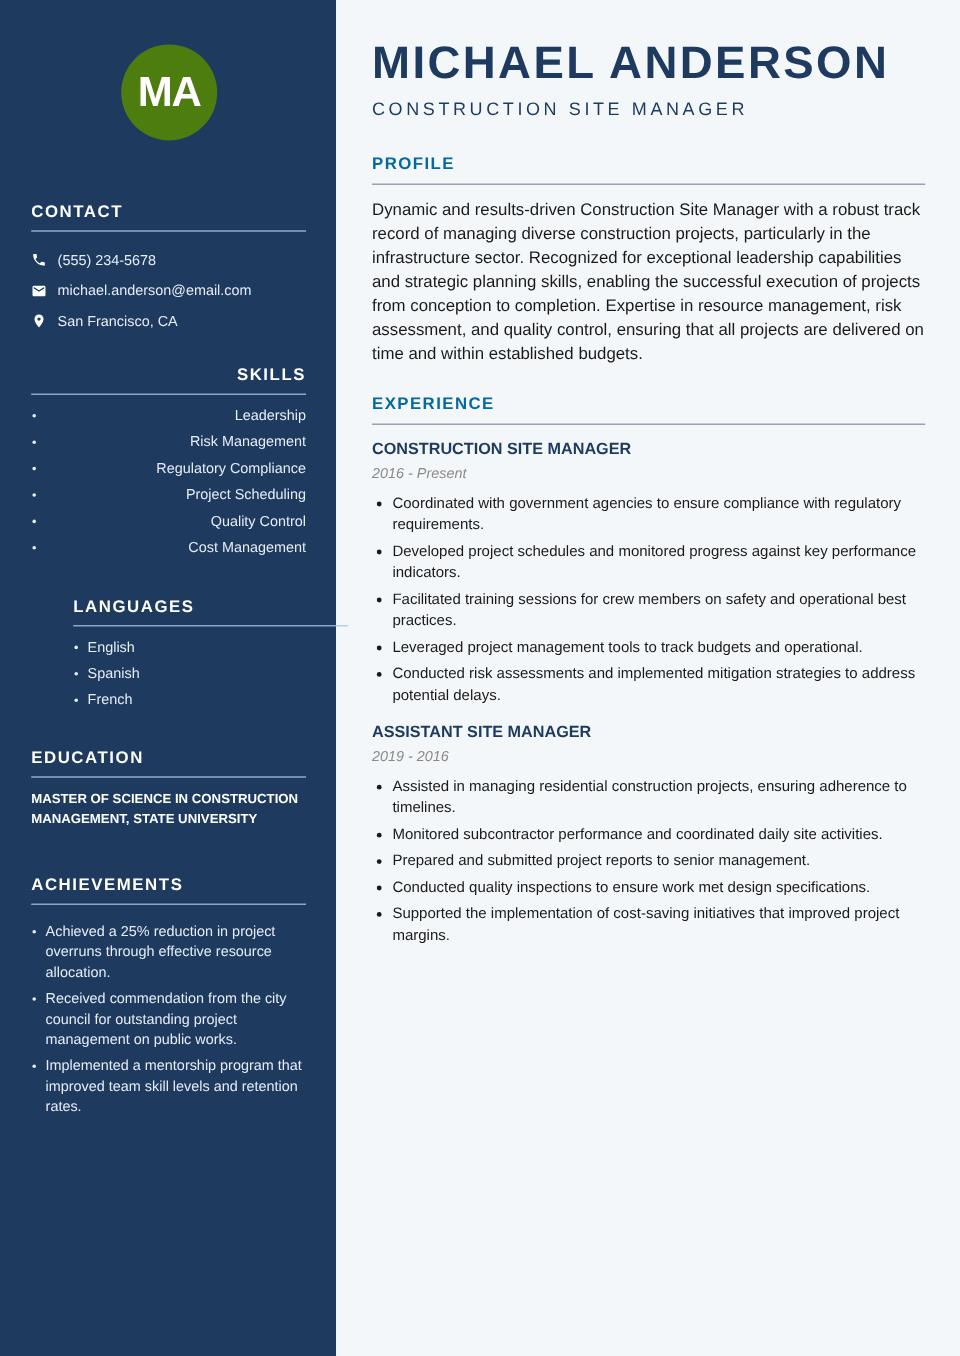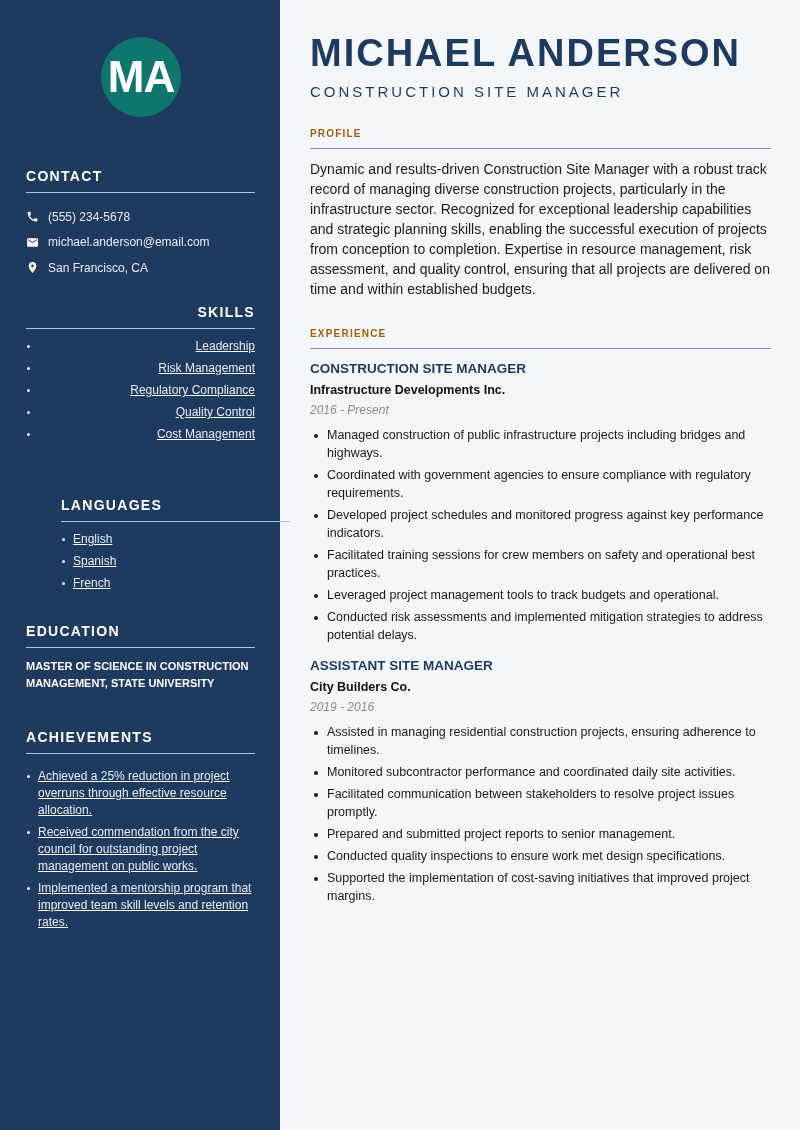--- a/index.html
+++ b/index.html
@@ -13,38 +13,38 @@
   .sidebar {
     position: absolute; left: 0; top: 0;
     width: 280px; height: 1130px;
     background: #1e3a5f;
     color: #ffffff;
     padding: 0 26px;
   }
   .avatar {
     position: absolute; left: 101px; top: 37px;
     width: 80px; height: 80px; border-radius: 50%;
-    background: #0f766e;
+    background: #4d7c0f;
     display: flex; align-items: center; justify-content: center;
-    color: #ffffff; font-weight: bold; font-size: 44px;
+    color: #ffffff; font-weight: bold; font-size: 35px;
     letter-spacing: -1px;
   }
   .side-section { position: absolute; left: 26px; width: 229px; }
   .side-title {
     font-size: 14px; font-weight: bold; letter-spacing: 1.3px;
     color: #ffffff; padding-bottom: 8px;
     border-bottom: 1.5px solid #a9c4e4;
   }
   .contact-list { list-style: none; margin-top: 11px; }
   .contact-item {
     display: flex; align-items: center; height: 25.5px;
     font-size: 12px; color: #e6edf6;
   }
   .contact-item svg { width: 13px; height: 13px; margin-right: 9px; flex-shrink: 0; }
-  .bullet-list { list-style: none; margin-top: 9px; text-decoration: underline; }
+  .bullet-list { list-style: none; margin-top: 9px; }
   .bullet-list li {
     position: relative; padding-left: 12px;
     font-size: 12px; line-height: 17px; color: #e6edf6;
     margin-bottom: 5px;
   }
   .bullet-list li::before {
     content: ""; position: absolute; left: 1px; top: 7px;
     width: 3px; height: 3px; background: #e6edf6; border-radius: 50%;
   }
   .edu-text {
@@ -59,22 +59,22 @@
     font-size: 38px; font-weight: bold; letter-spacing: 2px;
     color: #1e3a5f; white-space: nowrap;
   }
   .job-title {
     position: absolute; top: 83px; left: 0;
     font-size: 15px; letter-spacing: 3px; color: #1e3a5f;
     white-space: nowrap;
   }
   .main-section { position: absolute; left: 0; width: 461px; }
   .main-title {
-    font-size: 10px; font-weight: bold; letter-spacing: 1.2px;
-    color: #a16207; padding-bottom: 9px;
+    font-size: 14px; font-weight: bold; letter-spacing: 1.2px;
+    color: #0369a1; padding-bottom: 9px;
     border-bottom: 1.5px solid #8090a4;
   }
   .profile-text {
     margin-top: 10px; font-size: 14px; line-height: 20px; color: #1a1a1a;
   }
   .job { margin-top: 12px; }
   .job-role { font-size: 13.5px; font-weight: bold; color: #1e3a5f; }
   .job-company { font-size: 12.5px; font-weight: bold; color: #111111; margin-top: 7px; }
   .job-dates { font-size: 12px; font-style: italic; color: #8a8a8a; margin-top: 6px; }
   .job-bullets { list-style: none; margin-top: 9px; }
@@ -119,20 +119,21 @@
       </li>
     </ul>
   </section>
 
   <section class="side-section" style="top:304px;text-align:right;">
     <h2 class="side-title">SKILLS</h2>
     <ul class="bullet-list">
       <li>Leadership</li>
       <li>Risk Management</li>
       <li>Regulatory Compliance</li>
+      <li>Project Scheduling</li>
       <li>Quality Control</li>
       <li>Cost Management</li>
     </ul>
   </section>
 
   <section class="side-section" style="top:497px;margin-left:35px;">
     <h2 class="side-title">LANGUAGES</h2>
     <ul class="bullet-list">
       <li>English</li>
       <li>Spanish</li>
@@ -162,39 +163,35 @@
   <section class="main-section" style="top:128px;">
     <h2 class="main-title">PROFILE</h2>
     <p class="profile-text">Dynamic and results-driven Construction Site Manager with a robust track record of managing diverse construction projects, particularly in the infrastructure sector. Recognized for exceptional leadership capabilities and strategic planning skills, enabling the successful execution of projects from conception to completion. Expertise in resource management, risk assessment, and quality control, ensuring that all projects are delivered on time and within established budgets.</p>
   </section>
 
   <section class="main-section" style="top:328px;">
     <h2 class="main-title">EXPERIENCE</h2>
 
     <div class="job">
       <div class="job-role">CONSTRUCTION SITE MANAGER</div>
-      <div class="job-company">Infrastructure Developments Inc.</div>
       <div class="job-dates">2016 - Present</div>
       <ul class="job-bullets">
-        <li>Managed construction of public infrastructure projects including bridges and highways.</li>
         <li>Coordinated with government agencies to ensure compliance with regulatory requirements.</li>
         <li>Developed project schedules and monitored progress against key performance indicators.</li>
         <li>Facilitated training sessions for crew members on safety and operational best practices.</li>
         <li>Leveraged project management tools to track budgets and operational.</li>
         <li>Conducted risk assessments and implemented mitigation strategies to address potential delays.</li>
       </ul>
     </div>
 
     <div class="job" style="margin-top:14px;">
       <div class="job-role">ASSISTANT SITE MANAGER</div>
-      <div class="job-company">City Builders Co.</div>
       <div class="job-dates">2019 - 2016</div>
       <ul class="job-bullets">
         <li>Assisted in managing residential construction projects, ensuring adherence to timelines.</li>
         <li>Monitored subcontractor performance and coordinated daily site activities.</li>
-        <li>Facilitated communication between stakeholders to resolve project issues promptly.</li>
         <li>Prepared and submitted project reports to senior management.</li>
         <li>Conducted quality inspections to ensure work met design specifications.</li>
         <li>Supported the implementation of cost-saving initiatives that improved project margins.</li>
       </ul>
     </div>
   </section>
 </main>
 
 </body></html>

